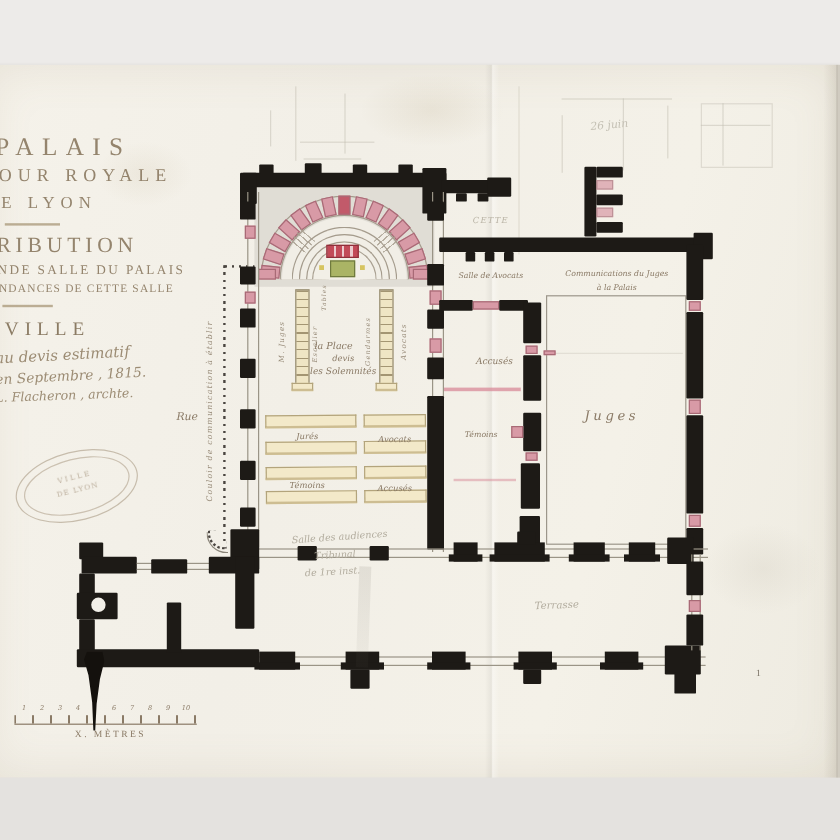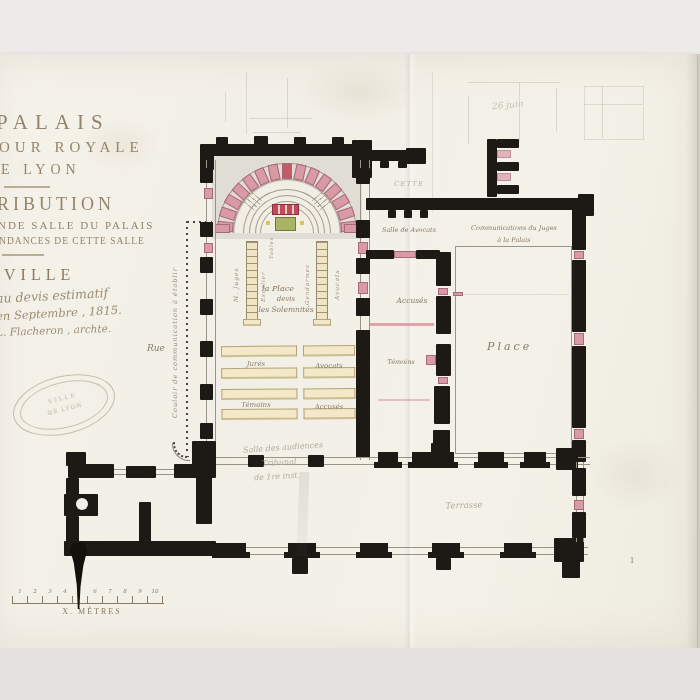--- a/index.html
+++ b/index.html
@@ -223,21 +223,21 @@
   <div class="hw ctr" style="left:372px;top:358px;width:58px;font-size:6.5px;">Témoins</div>
   <div class="pk" style="left:426px;top:355px;width:10px;height:10px;"></div>
   <div class="abs" style="left:378px;top:399px;width:52px;height:2px;background:#d88a98;opacity:.5;"></div>
 
   <div class="hw ctr" style="left:455px;top:224px;width:118px;font-size:6.5px;">Communications du Juges</div>
   <div class="hw ctr" style="left:470px;top:236px;width:88px;font-size:6.5px;">à la Palais</div>
 
   <div class="abs" style="left:455px;top:246px;width:117px;height:208px;border:1px solid #9c968a;box-sizing:border-box;"></div>
   <div class="bleed" style="left:457px;top:294px;width:112px;height:1px;opacity:.35;"></div>
   <div class="pk" style="left:453px;top:292px;width:10px;height:4px;"></div>
-  <div class="hw ctr" style="left:487px;top:340px;width:40px;font-size:11px;letter-spacing:3px;">Place</div>
+  <div class="hw ctr" style="left:487px;top:340px;width:40px;font-size:11px;letter-spacing:3px;">Juges</div>
 
   <div class="w" style="left:572px;top:204px;width:14px;height:46px;"></div>
   <div class="pk" style="left:574px;top:251px;width:10px;height:8px;"></div>
   <div class="w" style="left:572px;top:260px;width:14px;height:72px;"></div>
   <div class="pk" style="left:574px;top:333px;width:10px;height:12px;"></div>
   <div class="w" style="left:572px;top:346px;width:14px;height:82px;"></div>
   <div class="pk" style="left:574px;top:429px;width:10px;height:10px;"></div>
   <div class="w" style="left:572px;top:440px;width:14px;height:22px;"></div>
 
   <div class="thin" style="left:214px;top:457px;width:376px;height:6px;"></div>

